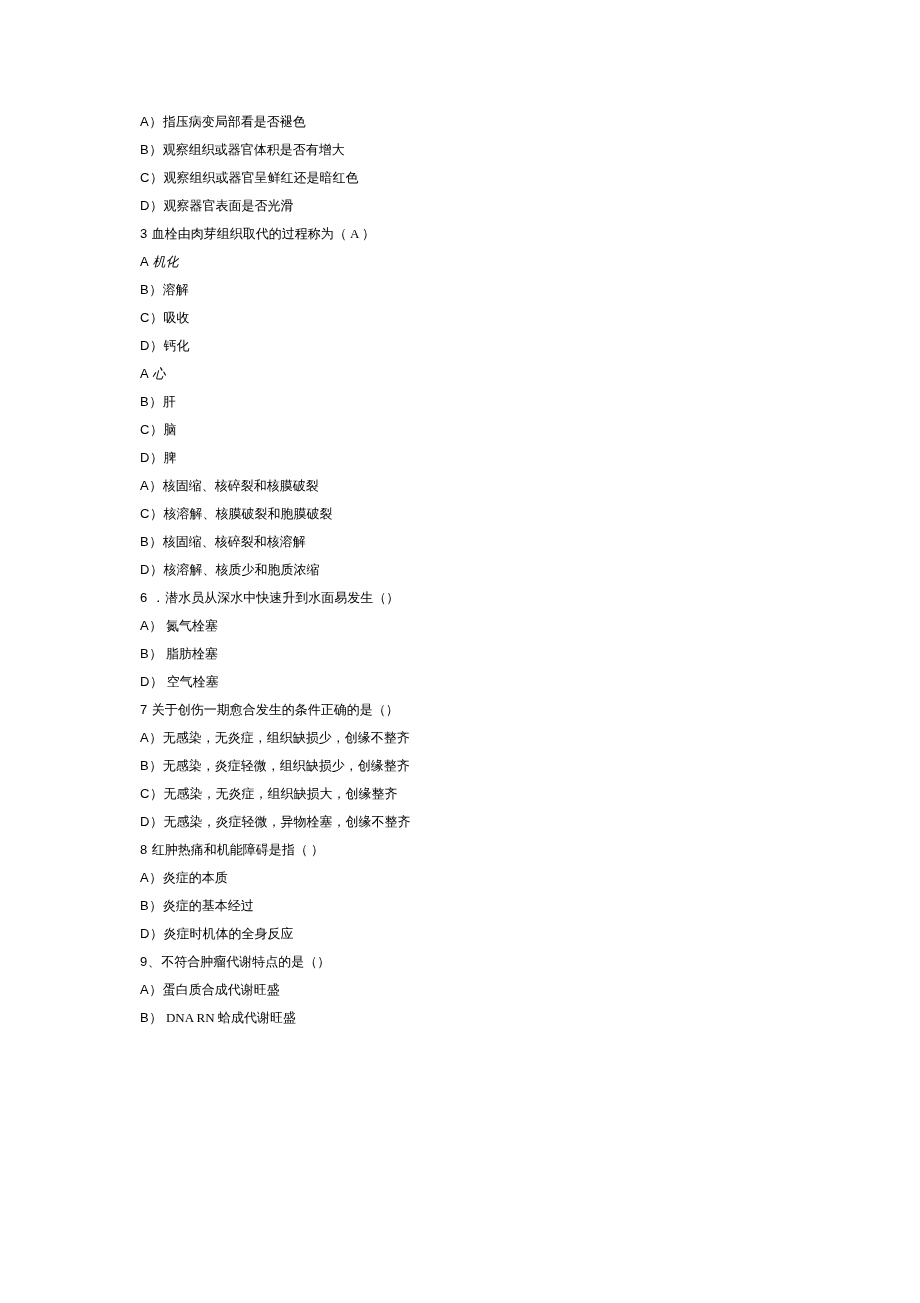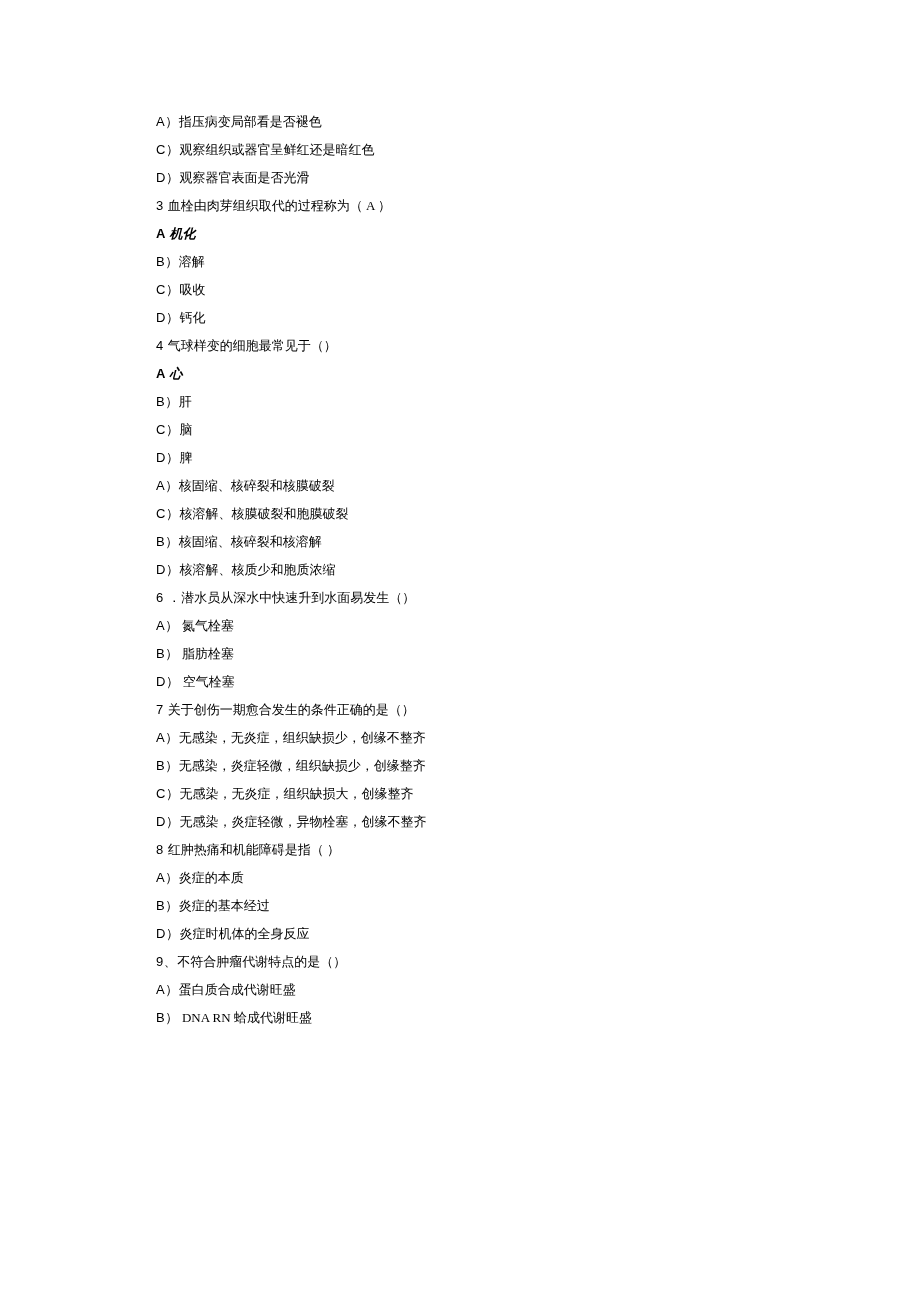--- a/index.html
+++ b/index.html
@@ -10,48 +10,47 @@
   }
   .page {
     padding: 115px 0 60px 140px;
     width: 640px;
     font-family: "SimSun", "Songti SC", serif;
     font-size: 13px;
     color: #000000;
     line-height: 1.0;
   }
   .line {
-    margin: 0 0 15px 16px;
+    margin: 0 0 15px 0;
     white-space: nowrap;
   }
   .answer-line {
     font-style: italic;
     font-family: "KaiTi", "STKaiti", serif;
-    font-weight: bold;
   }
   .lbl {
     font-family: Arial, "Helvetica Neue", sans-serif;
     font-style: normal;
     letter-spacing: 0.5px;
   }
 </style>
 </head>
 <body>
 
 <div class="page">
   <div id="content">
       <p class="line"><span class="lbl">A）</span><span>指压病变局部看是否褪色</span></p>
+      <p class="line"><span class="lbl">B）</span><span>观察组织或器官体积是否有增大</span></p>
       <p class="line"><span class="lbl">C）</span><span>观察组织或器官呈鲜红还是暗红色</span></p>
       <p class="line"><span class="lbl">D）</span><span>观察器官表面是否光滑</span></p>
       <p class="line"><span class="lbl">3 </span><span>血栓由肉芽组织取代的过程称为（ A ）</span></p>
       <p class="line answer-line"><span class="lbl">A </span><span>机化</span></p>
       <p class="line"><span class="lbl">B）</span><span>溶解</span></p>
       <p class="line"><span class="lbl">C）</span><span>吸收</span></p>
       <p class="line"><span class="lbl">D）</span><span>钙化</span></p>
-      <p class="line"><span class="lbl">4 </span><span>气球样变的细胞最常见于（）</span></p>
       <p class="line answer-line"><span class="lbl">A </span><span>心</span></p>
       <p class="line"><span class="lbl">B）</span><span>肝</span></p>
       <p class="line"><span class="lbl">C）</span><span>脑</span></p>
       <p class="line"><span class="lbl">D）</span><span>脾</span></p>
       <p class="line"><span class="lbl">A）</span><span>核固缩、核碎裂和核膜破裂</span></p>
       <p class="line"><span class="lbl">C）</span><span>核溶解、核膜破裂和胞膜破裂</span></p>
       <p class="line"><span class="lbl">B）</span><span>核固缩、核碎裂和核溶解</span></p>
       <p class="line"><span class="lbl">D）</span><span>核溶解、核质少和胞质浓缩</span></p>
       <p class="line"><span class="lbl">6 ．</span><span>潜水员从深水中快速升到水面易发生（）</span></p>
       <p class="line"><span class="lbl">A）</span><span>  氮气栓塞</span></p>

